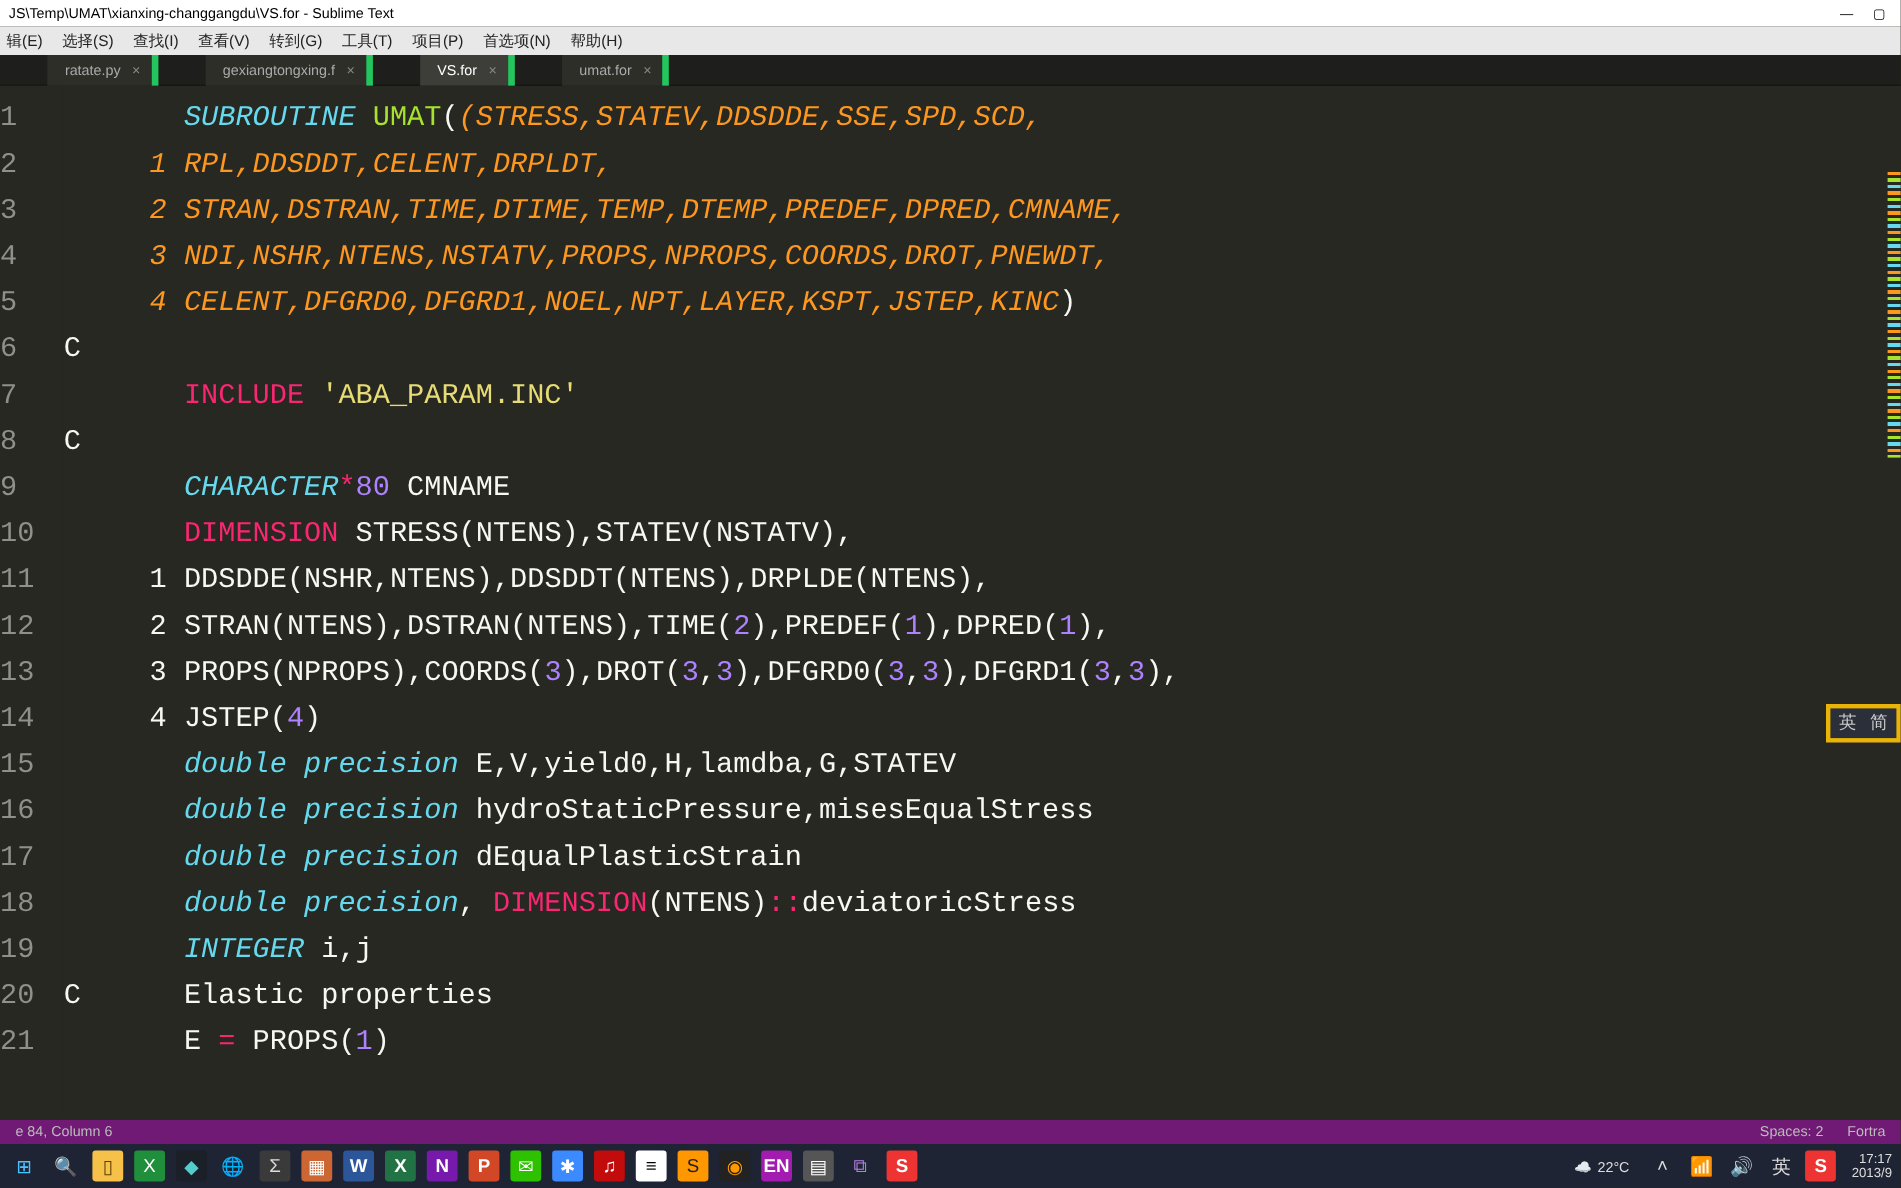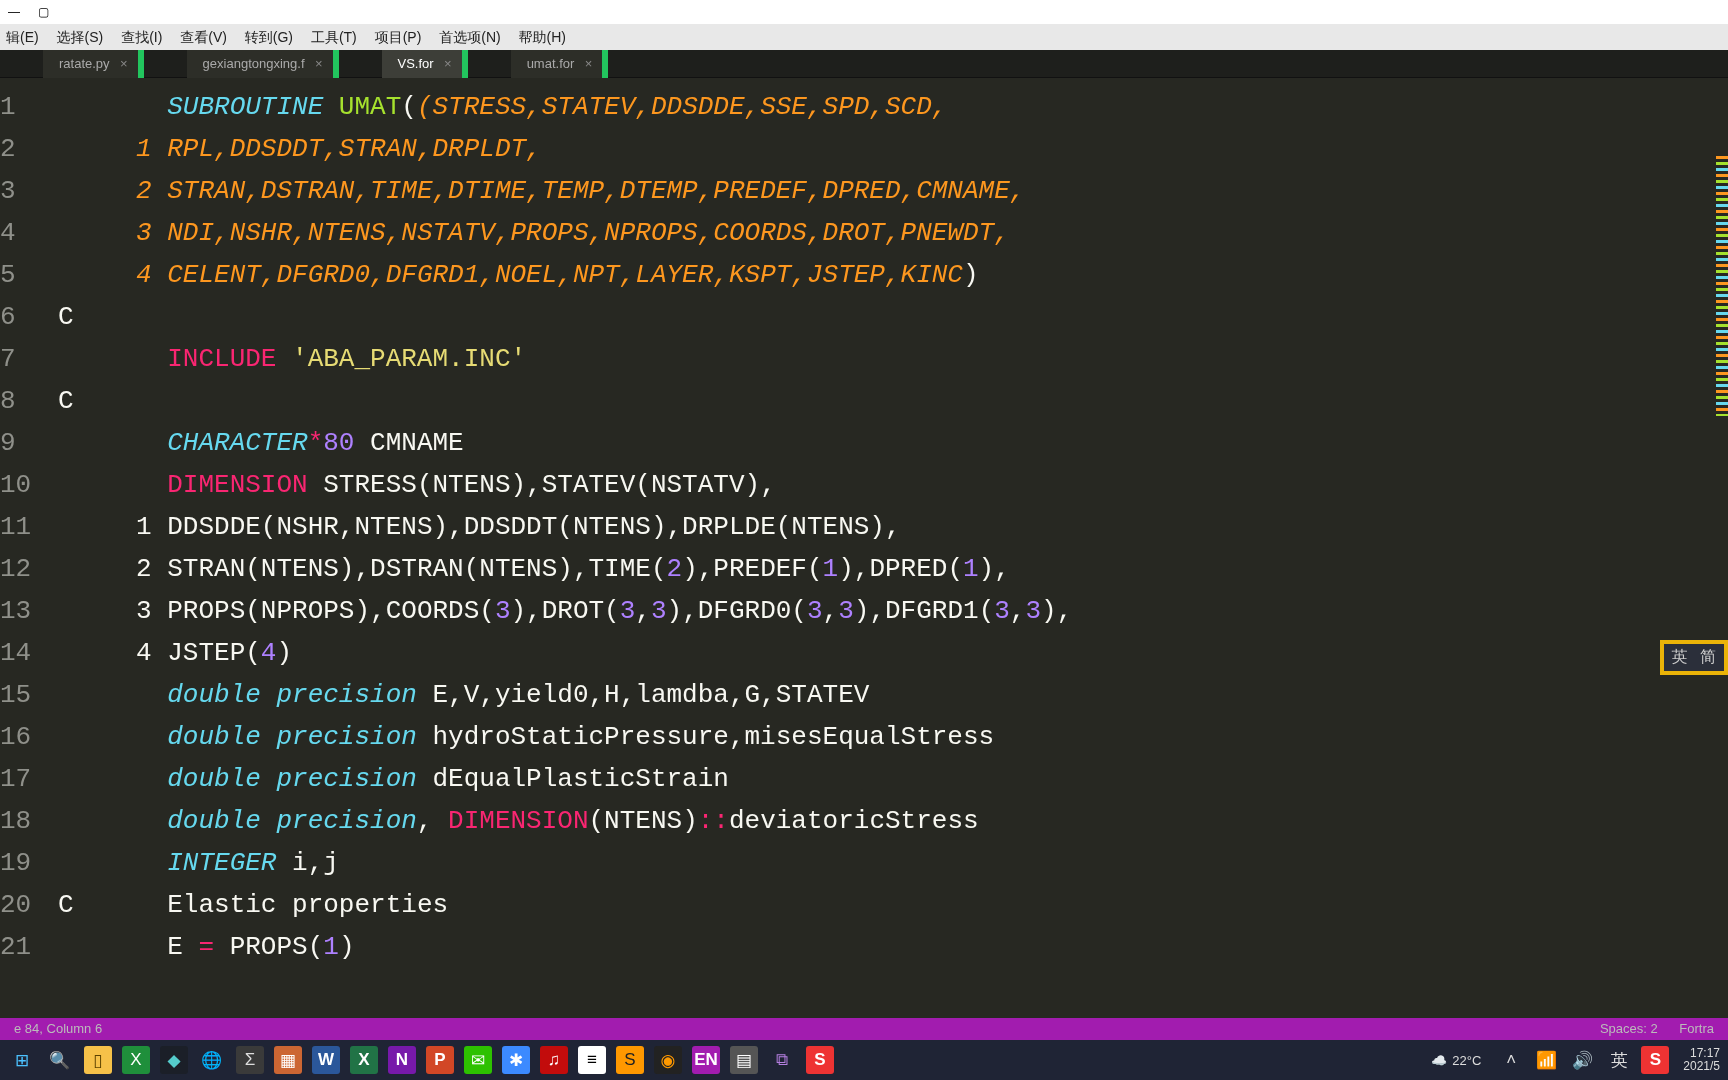--- a/index.html
+++ b/index.html
@@ -97,21 +97,21 @@
   right: 0;
   top: 78px;
   width: 12px;
   height: 260px;
   background: repeating-linear-gradient(
     #fd971f 0 3px, #272822 3px 6px,
     #a6e22e 6px 9px, #272822 9px 12px,
     #66d9ef 12px 15px, #272822 15px 18px);
 }
 .status-bar {
-  background: #a21caf;
+  background: #701a75;
   color: #bbb;
   height: 22px;
   line-height: 22px;
   font-size: 13px;
   padding: 0 14px;
   display: flex;
   justify-content: space-between;
 }
 .status-right span { margin-left: 18px; }
 .taskbar {
@@ -146,20 +146,21 @@
   border: 4px solid #eab308;
   padding: 3px 4px;
   font-size: 16px;
 }
 .side-pill span { margin: 0 4px; }
 </style>
 </head>
 <body>
 
 <div class="title-bar">
+  <span>JS\Temp\UMAT\xianxing-changgangdu\VS.for - Sublime Text</span>
   <div class="win-ctl">
     <span>—</span>
     <span>▢</span>
   </div>
 </div>
 
 <div class="menu-bar">
   <span>辑(E)</span>
   <span>选择(S)</span>
   <span>查找(I)</span>
@@ -208,21 +209,21 @@
 14
 15
 16
 17
 18
 19
 20
 21
   </div>
   <div class="code">       <span class="kw">SUBROUTINE</span> <span class="fn">UMAT</span><span class="txt">(</span><span class="par">(STRESS,STATEV,DDSDDE,SSE,SPD,SCD,</span>
-     <span class="par">1</span> <span class="par">RPL,DDSDDT,STRAN,DRPLDT,</span>
+     <span class="par">1</span> <span class="par">RPL,DDSDDT,CELENT,DRPLDT,</span>
      <span class="par">2</span> <span class="par">STRAN,DSTRAN,TIME,DTIME,TEMP,DTEMP,PREDEF,DPRED,CMNAME,</span>
      <span class="par">3</span> <span class="par">NDI,NSHR,NTENS,NSTATV,PROPS,NPROPS,COORDS,DROT,PNEWDT,</span>
      <span class="par">4</span> <span class="par">CELENT,DFGRD0,DFGRD1,NOEL,NPT,LAYER,KSPT,JSTEP,KINC</span><span class="txt">)</span>
 <span class="txt">C</span>
        <span class="dim">INCLUDE</span> <span class="str">'ABA_PARAM.INC'</span>
 <span class="txt">C</span>
        <span class="kw">CHARACTER</span><span class="op">*</span><span class="num">80</span> <span class="txt">CMNAME</span>
        <span class="dim">DIMENSION</span> <span class="txt">STRESS(NTENS),STATEV(NSTATV),</span>
      <span class="txt">1</span> <span class="txt">DDSDDE(NSHR,NTENS),DDSDDT(NTENS),DRPLDE(NTENS),</span>
      <span class="txt">2</span> <span class="txt">STRAN(NTENS),DSTRAN(NTENS),TIME(</span><span class="num">2</span><span class="txt">),PREDEF(</span><span class="num">1</span><span class="txt">),DPRED(</span><span class="num">1</span><span class="txt">),</span>
@@ -281,16 +282,16 @@
       <span>☁️</span>
       <span>22°C</span>
     </div>
     <span class="ico">˄</span>
     <span class="ico">📶</span>
     <span class="ico">🔊</span>
     <span class="ico">英</span>
     <span class="ico" style="background:#e33;color:#fff;font-weight:bold">S</span>
     <div class="clock">
       <div>17:17</div>
-      <div>2021/5</div>
+      <div>2013/9</div>
     </div>
   </div>
 </div>
 
 </body></html>

